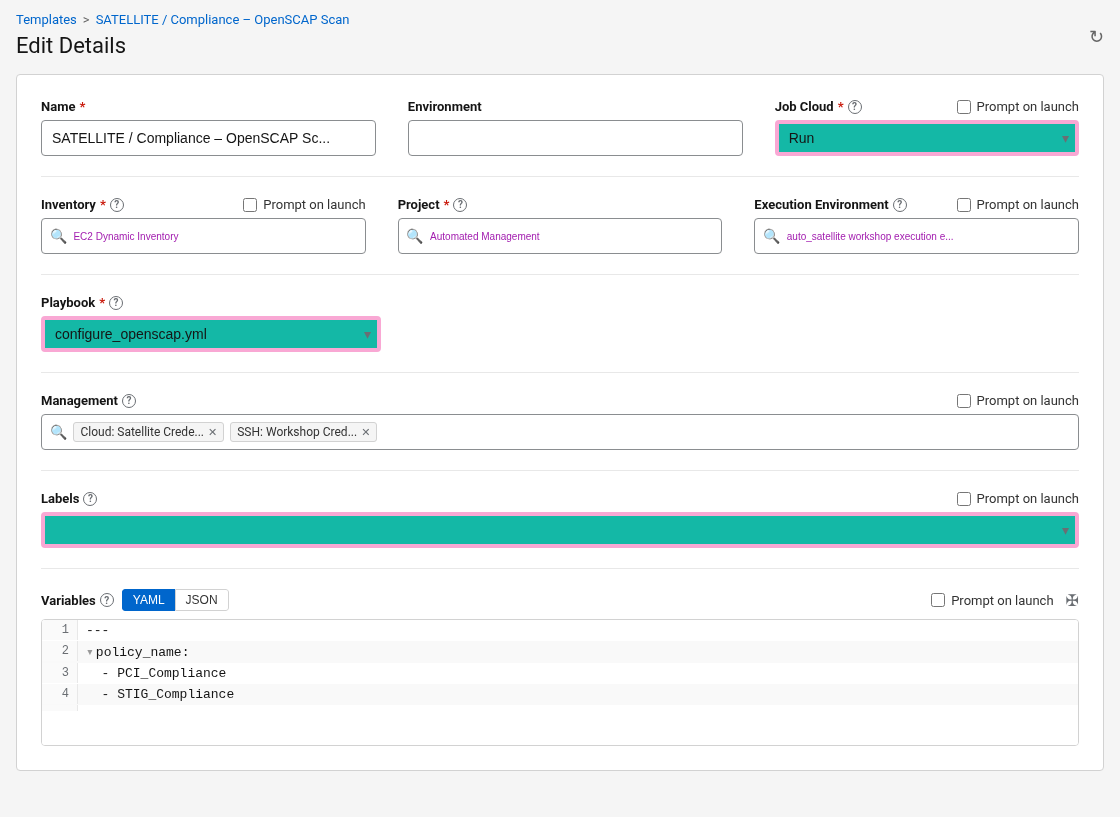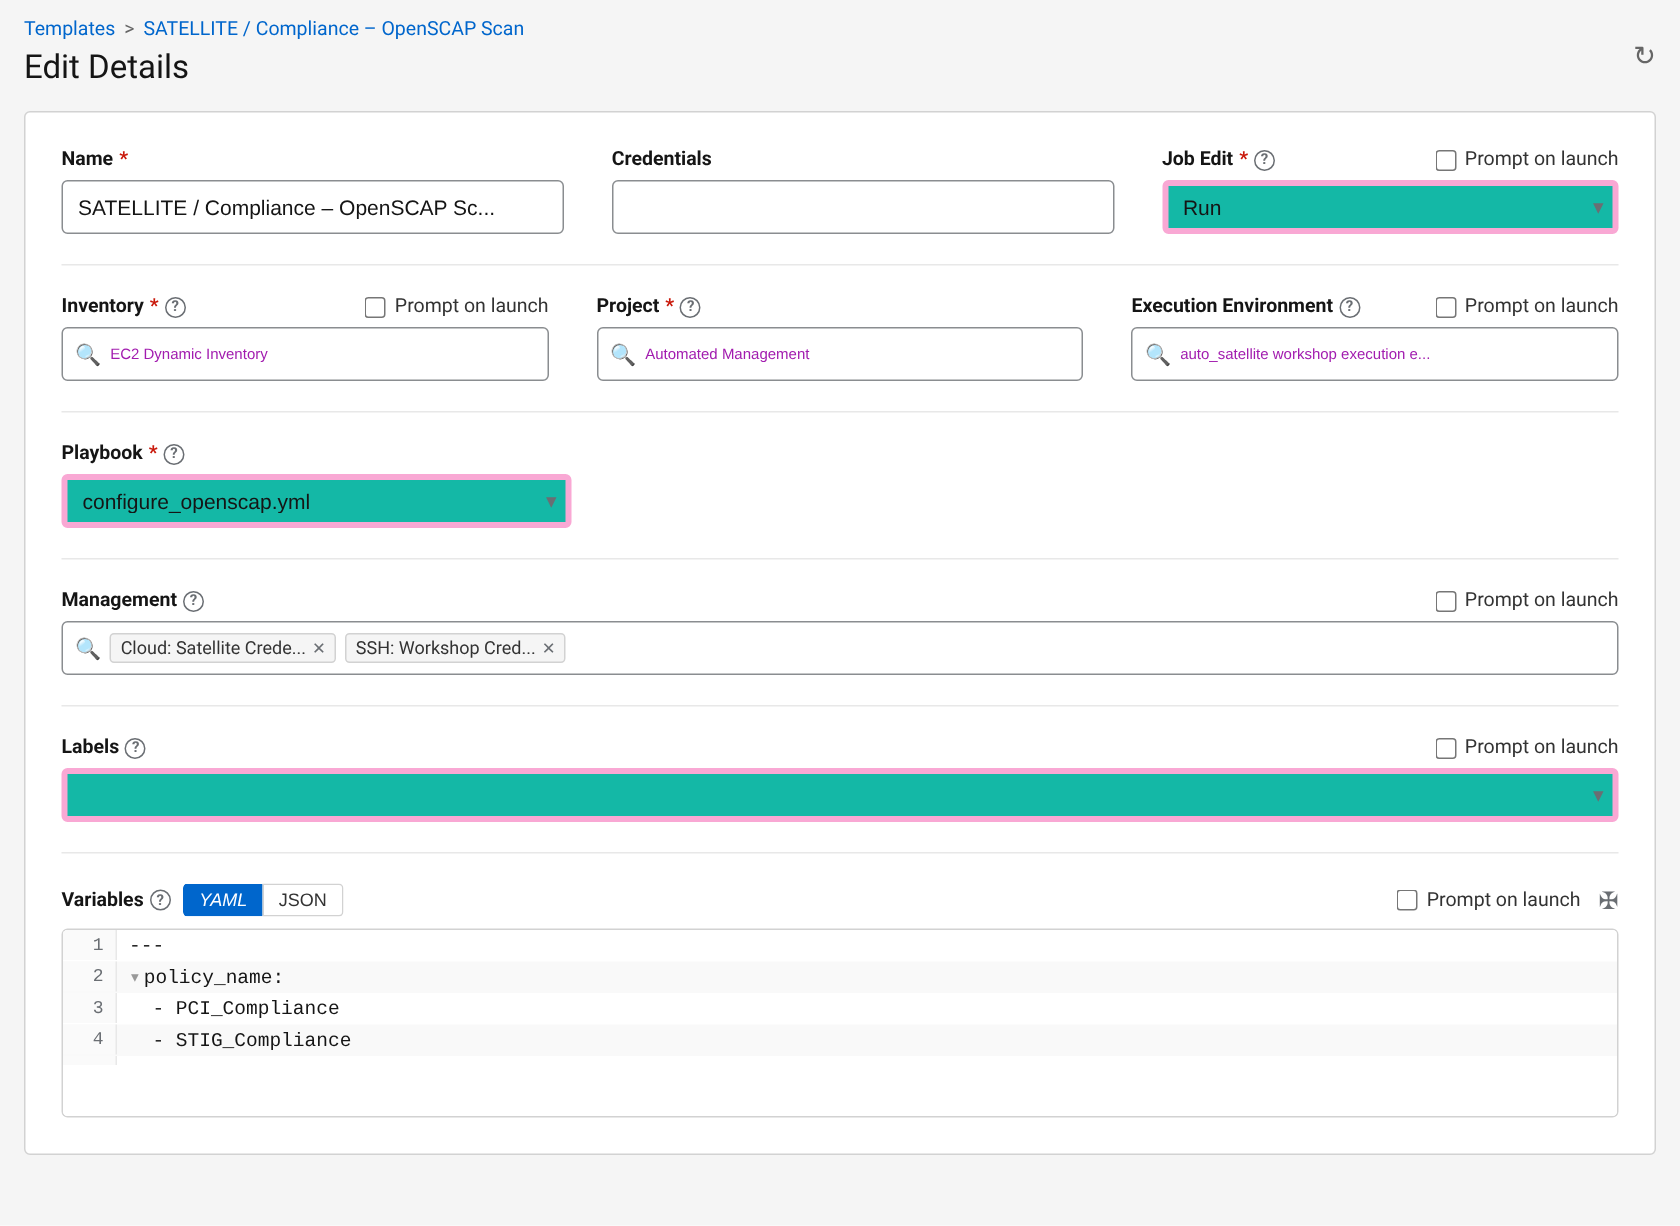--- a/index.html
+++ b/index.html
@@ -222,21 +222,20 @@
       font-size: 12px;
       border: 1px solid #d2d2d2;
       cursor: pointer;
       background: #fff;
       color: #333;
     }
     .toggle-btn.active {
       background: #0066cc;
       color: #fff;
       border-color: #0066cc;
-      font-style: italic;
     }
     .toggle-btn:first-child { border-right: none; border-radius: 3px 0 0 3px; }
     .toggle-btn:last-child { border-radius: 0 3px 3px 0; }
     .variables-header-right {
       display: flex;
       align-items: center;
       gap: 12px;
     }
     .expand-icon {
       cursor: pointer;
@@ -309,29 +308,29 @@
       <div class="form-group name-group">
         <div class="form-label">
           <span>Name</span>
           <span class="required-star">*</span>
         </div>
         <input class="form-input" type="text" value="SATELLITE / Compliance – OpenSCAP Sc..." style="">
       </div>
 
       <div class="form-group desc-group">
         <div class="form-label">
-          <span>Credentials</span>
+          <span>Environment</span>
         </div>
         <input class="form-input" type="text" value="" style="">
       </div>
 
       <div class="form-group jobtype-group">
         <div class="label-with-prompt">
           <div class="form-label">
-            <span>Job Edit</span>
+            <span>Job Cloud</span>
             <span class="required-star">*</span>
             <span class="help-icon">?</span>
           </div>
           <div class="prompt-checkbox-wrapper">
             <input type="checkbox" style="">
             <span>Prompt on launch</span>
           </div>
         </div>
         <div class="select-wrapper">
           <select>

